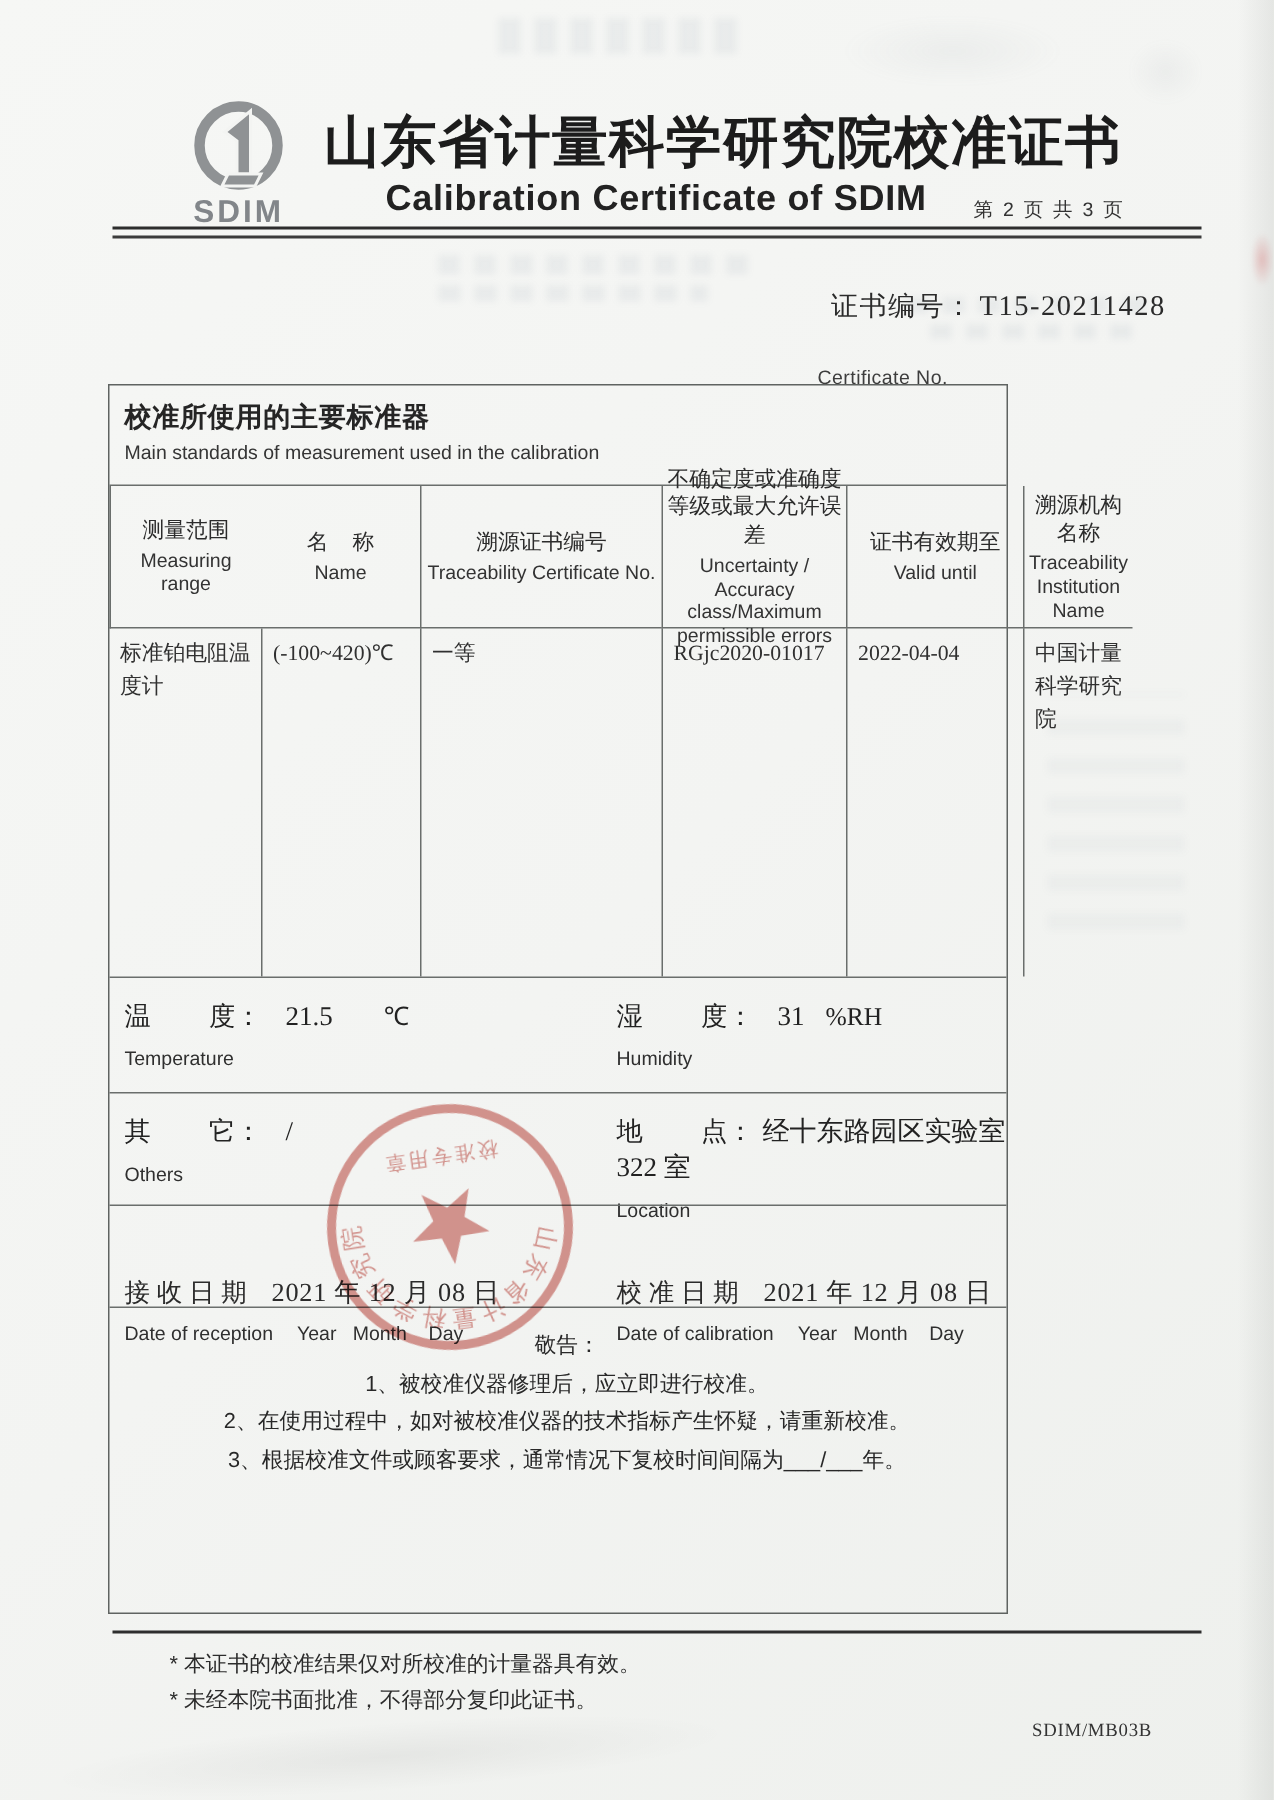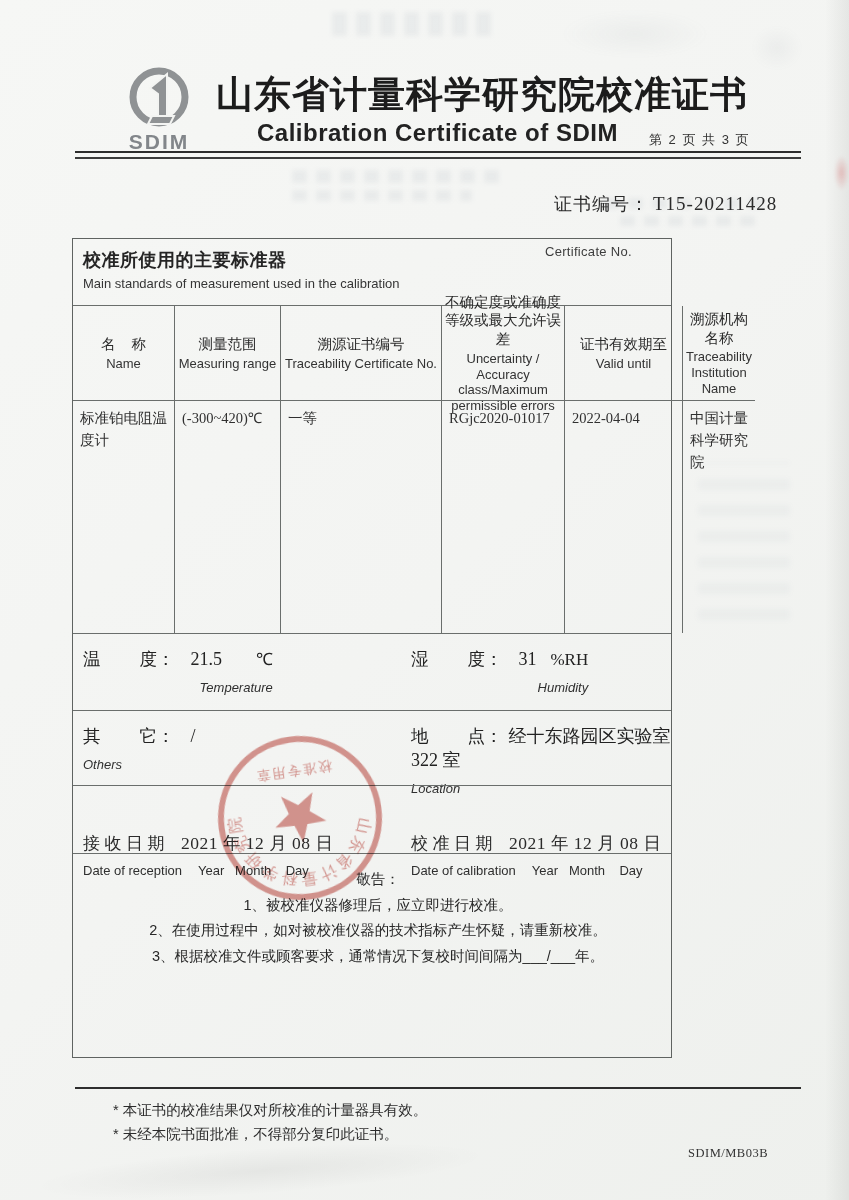--- a/index.html
+++ b/index.html
@@ -21,49 +21,49 @@
     font-family:"Liberation Serif",serif;font-weight:bold;font-size:37px;letter-spacing:1px;color:#1c1c1c;}
   .title-en{position:absolute;left:257px;top:119px;font-size:24px;font-weight:bold;letter-spacing:.5px;color:#222;}
   .page-info{position:absolute;left:649px;top:131px;font-size:13px;letter-spacing:1.5px;color:#333;}
   .rule-double{position:absolute;left:75px;top:151px;width:726px;height:4px;
     border-top:2.5px solid #2d2d2d;border-bottom:2px solid #3b3b3b;}
   .cert-block{position:absolute;left:518px;top:171px;}
   .cert-line{font-size:18px;letter-spacing:1px;white-space:pre;}
   .cert-value{font-family:"Liberation Serif",serif;font-size:19px;letter-spacing:1px;margin-left:4px;}
   .cert-en{font-size:13px;color:#3d3d3d;margin:7px 0 0 27px;letter-spacing:.3px;}
   
-  .main-table{position:absolute;left:72px;top:238px;width:600px;height:820px;
+  .main-table{position:absolute;left:72px;top:256px;width:600px;height:820px;
     border:1.5px solid #5f6361;box-sizing:border-box;}
   .sec{box-sizing:border-box;border-top:1px solid #6a6e6c;}
   .sec:first-child{border-top:none;}
   .sec-a{height:66px;padding:9px 0 0 10px;}
   .sec-title{font-size:18px;font-weight:600;letter-spacing:.5px;color:#252525;}
   .sec-sub{font-size:13px;margin-top:4px;color:#353535;}
   .grid{display:grid;grid-template-columns:101px 106px 161px 123px 118px auto;
     grid-template-rows:95px auto;height:328px;box-sizing:border-box;border-top:1px solid #6a6e6c;}
   .hcell{display:flex;flex-direction:column;justify-content:center;align-items:center;text-align:center;
     border-bottom:1px solid #6a6e6c;padding:3px;box-sizing:border-box;font-size:14.5px;line-height:1.3;}
   .hcell .zh{white-space:pre-wrap;}
   .hcell .en{font-size:13px;color:#333;margin-top:2px;line-height:1.2;}
   .dcell{padding:7px 6px 0 7px;box-sizing:border-box;font-size:14.5px;line-height:1.5;
     font-family:"Liberation Serif",serif;color:#303030;}
   .cb{border-left:1px solid #6a6e6c;}
   .sec-d{height:85px;padding:13px 0 0 10px;}
   .sec-d .sec-sub{margin-top:12px;}
-  .row-e{height:77px;position:relative;text-align:right;}
+  .row-e{height:77px;position:relative;}
   .row-f{height:75px;position:relative;}
   .row-g{height:68px;position:relative;}
   .env-item{position:absolute;top:13px;left:10px;}
   .env-item.right{left:338px;}
   .env-line{font-size:17.5px;color:#222;}
   .env-label{white-space:pre;}
   .env-value{font-family:"Liberation Serif",serif;font-size:18px;margin-left:16px;}
   .env-unit{font-family:"Liberation Serif",serif;font-size:17px;margin-left:34px;}
   .env-unit.tight{margin-left:14px;}
-  .env-en{font-size:13px;margin-top:9px;color:#2f2f2f;font-style:italic;}
+  .env-en{font-size:13px;margin-top:9px;color:#2f2f2f;}
   .date-item{position:absolute;top:9px;left:10px;margin-top:36px;}
   .date-item.right{left:338px;}
   .date-line{font-size:17px;}
   .date-label{letter-spacing:4.5px;}
   .date-value{font-family:"Liberation Serif",serif;font-size:17.5px;margin-left:12px;letter-spacing:.5px;}
   .date-en{font-size:13px;margin-top:8px;color:#2f2f2f;}
   .date-units{white-space:pre;margin-left:16px;}
   .row-h{height:121px;padding:13px 0 0 12px;font-size:14.5px;line-height:25.5px;color:#282828;text-align:center;}
   
   .rule-footer{position:absolute;left:75px;top:1087px;width:726px;border-top:2px solid #2e2e2e;}
@@ -117,47 +117,47 @@
   </div>
 
   <div class="main-table">
 
     <div class="sec sec-a">
       <div class="sec-title">校准所使用的主要标准器</div>
       <div class="sec-sub">Main standards of measurement used in the calibration</div>
     </div>
 
     <div class="grid">
+      <div class="hcell cb">
+        <div class="zh">测量范围</div>
+        <div class="en">Measuring range</div>
+      </div>
       <div class="hcell">
         <div class="zh">名    称</div>
         <div class="en">Name</div>
       </div>
       <div class="hcell cb">
-        <div class="zh">测量范围</div>
-        <div class="en">Measuring range</div>
-      </div>
-      <div class="hcell cb">
         <div class="zh">溯源证书编号</div>
         <div class="en">Traceability Certificate No.</div>
       </div>
       <div class="hcell cb">
         <div class="zh">不确定度或准确度等级或最大允许误差</div>
         <div class="en">Uncertainty / Accuracy class/Maximum permissible errors</div>
       </div>
       <div class="hcell cb">
         <div class="zh">证书有效期至</div>
         <div class="en">Valid until</div>
       </div>
       <div class="hcell cb">
         <div class="zh">溯源机构名称</div>
         <div class="en">Traceability Institution Name</div>
       </div>
 
       <div class="dcell">标准铂电阻温度计</div>
-      <div class="dcell cb">(-300~420)℃</div>
+      <div class="dcell cb">(-100~420)℃</div>
       <div class="dcell cb">一等</div>
       <div class="dcell cb">RGjc2020-01017</div>
       <div class="dcell cb">2022-04-04</div>
       <div class="dcell cb">中国计量科学研究院</div>
     </div>
 
 
     <div class="sec row-e">
       <div class="env-item">
         <div class="env-line">

